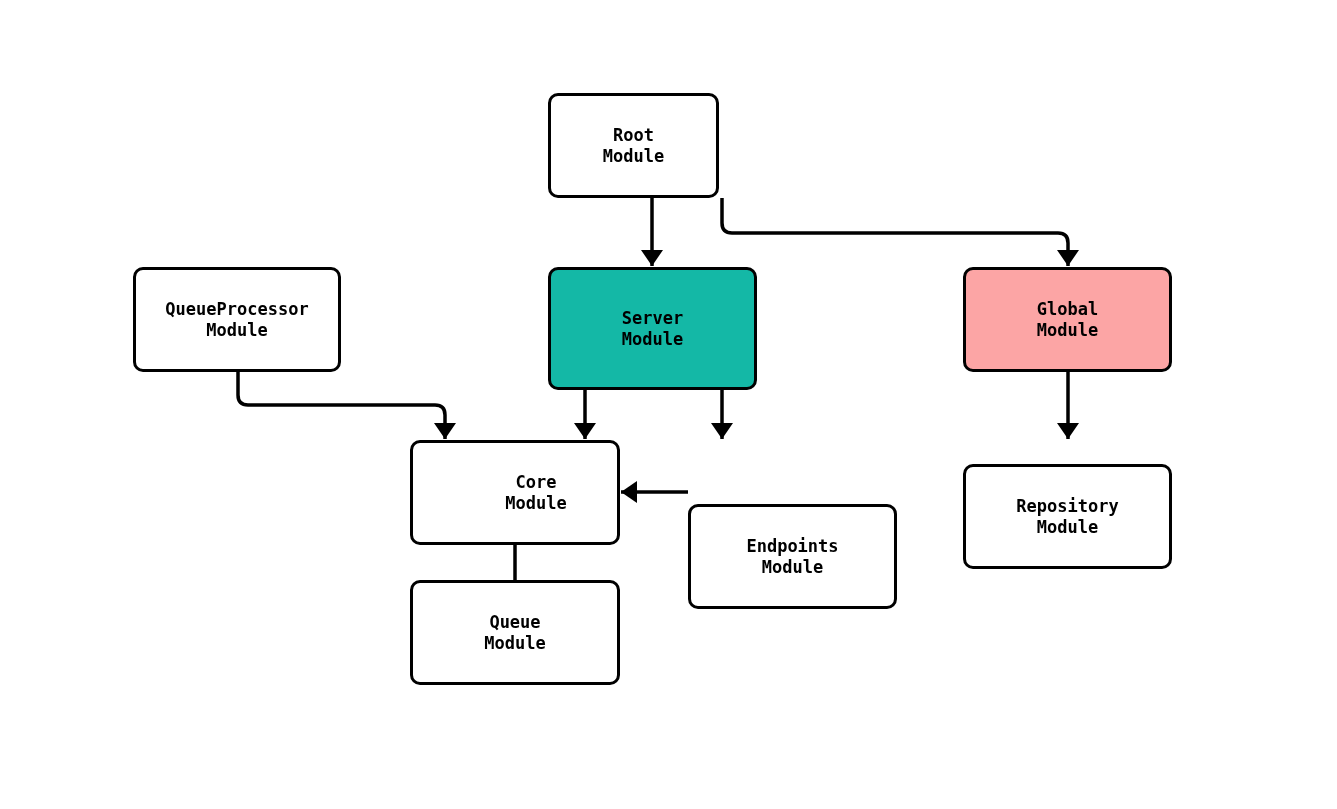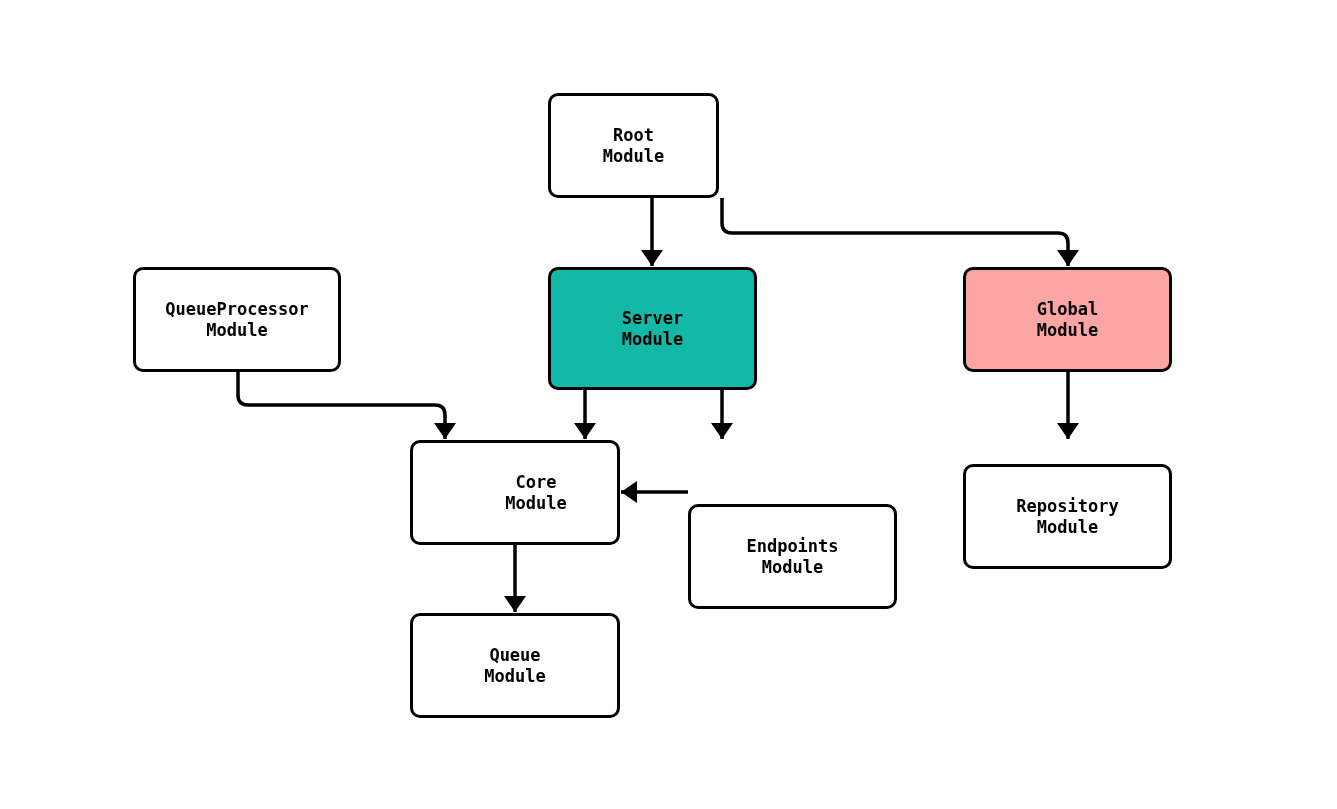--- a/index.html
+++ b/index.html
@@ -91,18 +91,18 @@
 Module</span>
       </div>
       <div class="node" style="left: 688px; top: 460px; width: 209px; height: 105px; background: rgb(255, 255, 255); border-color: rgb(0, 0, 0); margin-top: 44px;">
         <span class="node-label" style="color: rgb(0, 0, 0);">Endpoints
 Module</span>
       </div>
       <div class="node" style="left: 963px; top: 464px; width: 209px; height: 105px; background: rgb(255, 255, 255); border-color: rgb(0, 0, 0);">
         <span class="node-label" style="color: rgb(0, 0, 0);">Repository
 Module</span>
       </div>
-      <div class="node" style="left: 410px; top: 613px; width: 210px; height: 105px; background: rgb(255, 255, 255); border-color: rgb(0, 0, 0);">
+      <div class="node" style="left: 410px; top: 580px; width: 210px; height: 105px; background: rgb(255, 255, 255); border-color: rgb(0, 0, 0);">
         <span class="node-label" style="color: rgb(0, 0, 0);">Queue
 Module</span>
       </div>
     </div>
 </div>
 
 </body></html>

